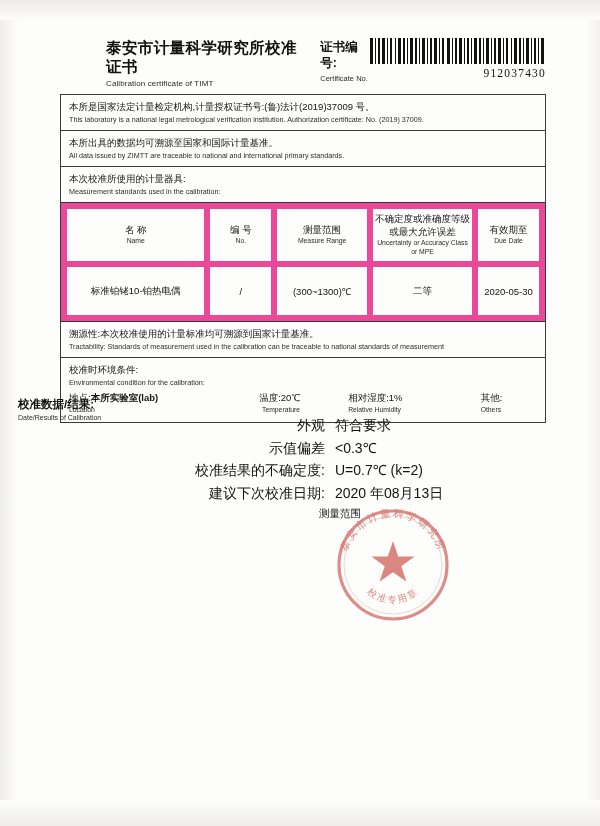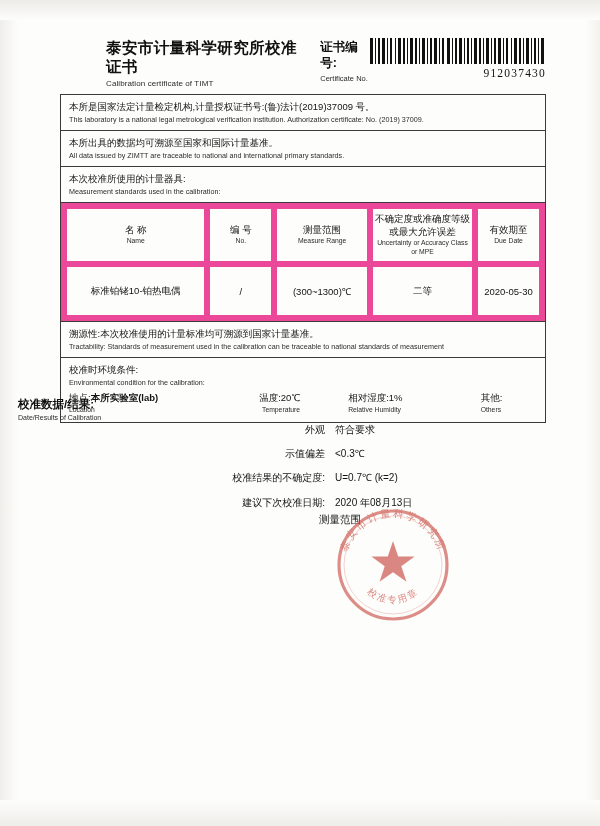--- a/index.html
+++ b/index.html
@@ -218,25 +218,24 @@
   }
 
   .results-body {
     position: absolute;
     left: 175px;
     top: 414px;
     width: 330px;
   }
   .res-line {
     display: flex;
-    font-size: 10px;
+    font-size: 14px;
     color: #131313;
     line-height: 1.62;
     white-space: nowrap;
-    margin-top: 8px;
   }
   .res-label {
     text-align: right;
     padding-right: 10px;
   }
   .res-value {
     text-align: left;
   }
   .res-center {
     text-align: center;

